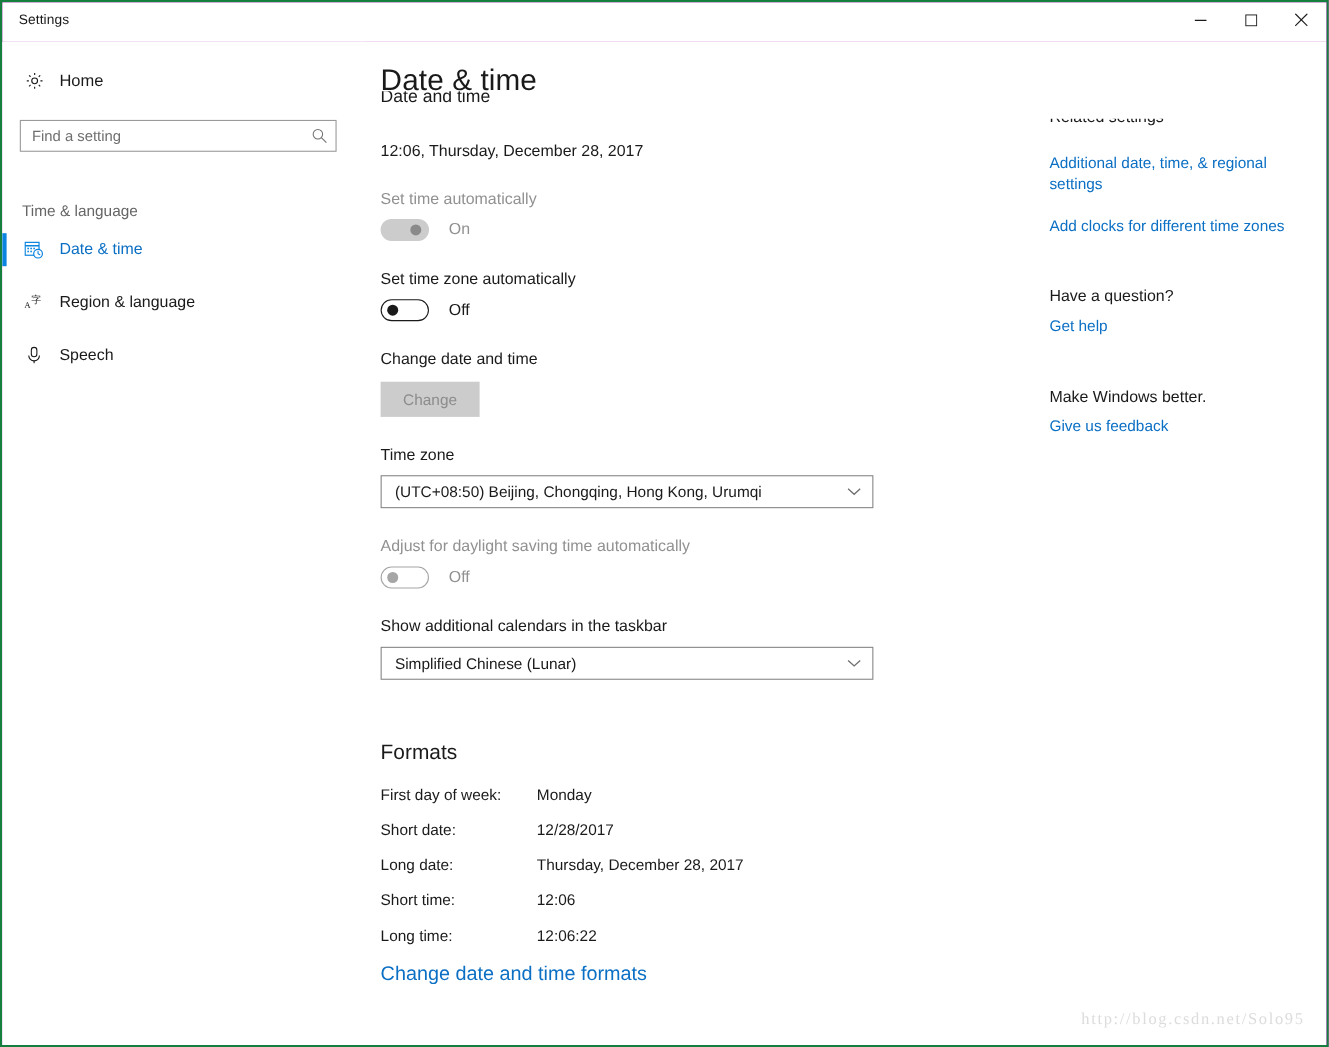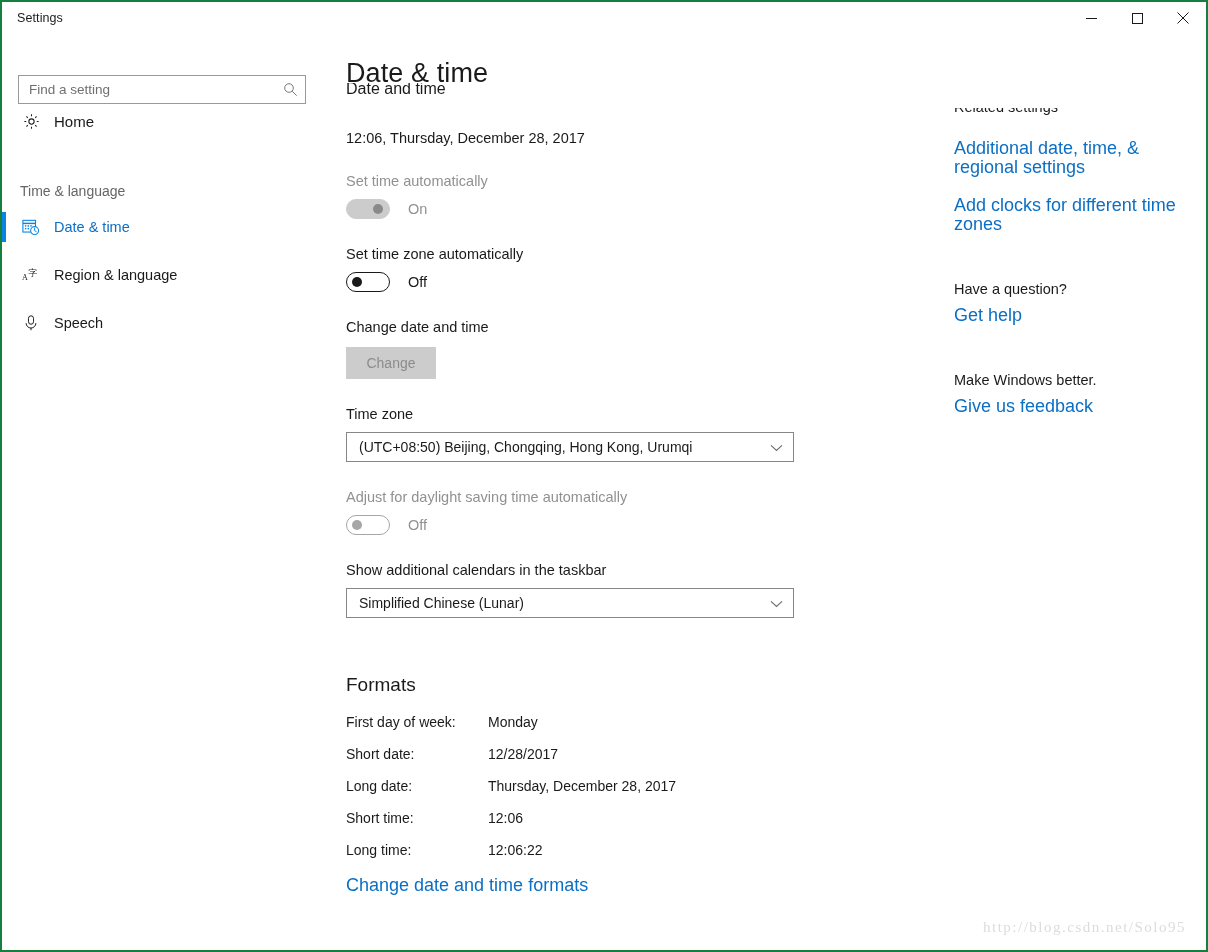--- a/index.html
+++ b/index.html
@@ -315,21 +315,21 @@
     overflow: hidden;
   }
   #related-heading {
     font-size: 14.5px;
     color: #1a1a1a;
     position: relative;
     top: -9px;
   }
   .rail-link {
     display: block;
-    font-size: 18px;
+    font-size: 14px;
     color: #0b6fc4;
     text-decoration: none;
     line-height: 19px;
     cursor: default;
   }
   #link-additional { margin-top: 17px; }
   #link-addclocks  { margin-top: 19px; }
   .rail-heading {
     font-size: 14.5px;
     color: #1a1a1a;
@@ -374,40 +374,40 @@
           <line x1="11.5" y1="0.5" x2="0.5" y2="11.5" stroke="#1a1a1a" stroke-width="1"></line>
         </svg>
       </button>
     </div>
   </div>
 
   <div id="body-area">
 
     <nav id="sidebar">
 
-      <div id="search-wrap">
-        <input id="search-input" type="text" placeholder="Find a setting" style="">
-        <button id="search-icon-btn">
-          <svg width="15" height="15" viewBox="0 0 16 16">
-            <circle cx="6.4" cy="6.4" r="4.6" fill="none" stroke="#6f6f6f" stroke-width="1"></circle>
-            <line x1="9.8" y1="9.8" x2="14.6" y2="14.6" stroke="#6f6f6f" stroke-width="1"></line>
-          </svg>
-        </button>
-      </div>
-
       <div id="home-row">
         <span class="icon">
           <svg width="17" height="17" viewBox="0 0 20 20">
             <g fill="none" stroke="#1a1a1a" stroke-width="1.2">
               <circle cx="10" cy="10" r="3.1"></circle>
               <path d="M10 1.6v2.2M10 16.2v2.2M18.4 10h-2.2M3.8 10H1.6M15.94 4.06l-1.56 1.56M5.62 14.38l-1.56 1.56M15.94 15.94l-1.56-1.56M5.62 5.62L4.06 4.06"></path>
             </g>
           </svg>
         </span>
         <span id="home-label">Home</span>
+      </div>
+
+      <div id="search-wrap">
+        <input id="search-input" type="text" placeholder="Find a setting" style="">
+        <button id="search-icon-btn">
+          <svg width="15" height="15" viewBox="0 0 16 16">
+            <circle cx="6.4" cy="6.4" r="4.6" fill="none" stroke="#6f6f6f" stroke-width="1"></circle>
+            <line x1="9.8" y1="9.8" x2="14.6" y2="14.6" stroke="#6f6f6f" stroke-width="1"></line>
+          </svg>
+        </button>
       </div>
 
       <div id="nav-group-title">Time &amp; language</div>
 
       <div class="nav-item selected">
         <span class="nav-ico">
           <svg width="18" height="18" viewBox="0 0 20 20">
             <rect x="1" y="2.6" width="14" height="13" fill="none" stroke="#0a84e0" stroke-width="1.2"></rect>
             <line x1="1" y1="6" x2="15" y2="6" stroke="#0a84e0" stroke-width="1.6"></line>
             <rect x="3.2" y="8" width="1.6" height="1.6" fill="#0a84e0"></rect>

